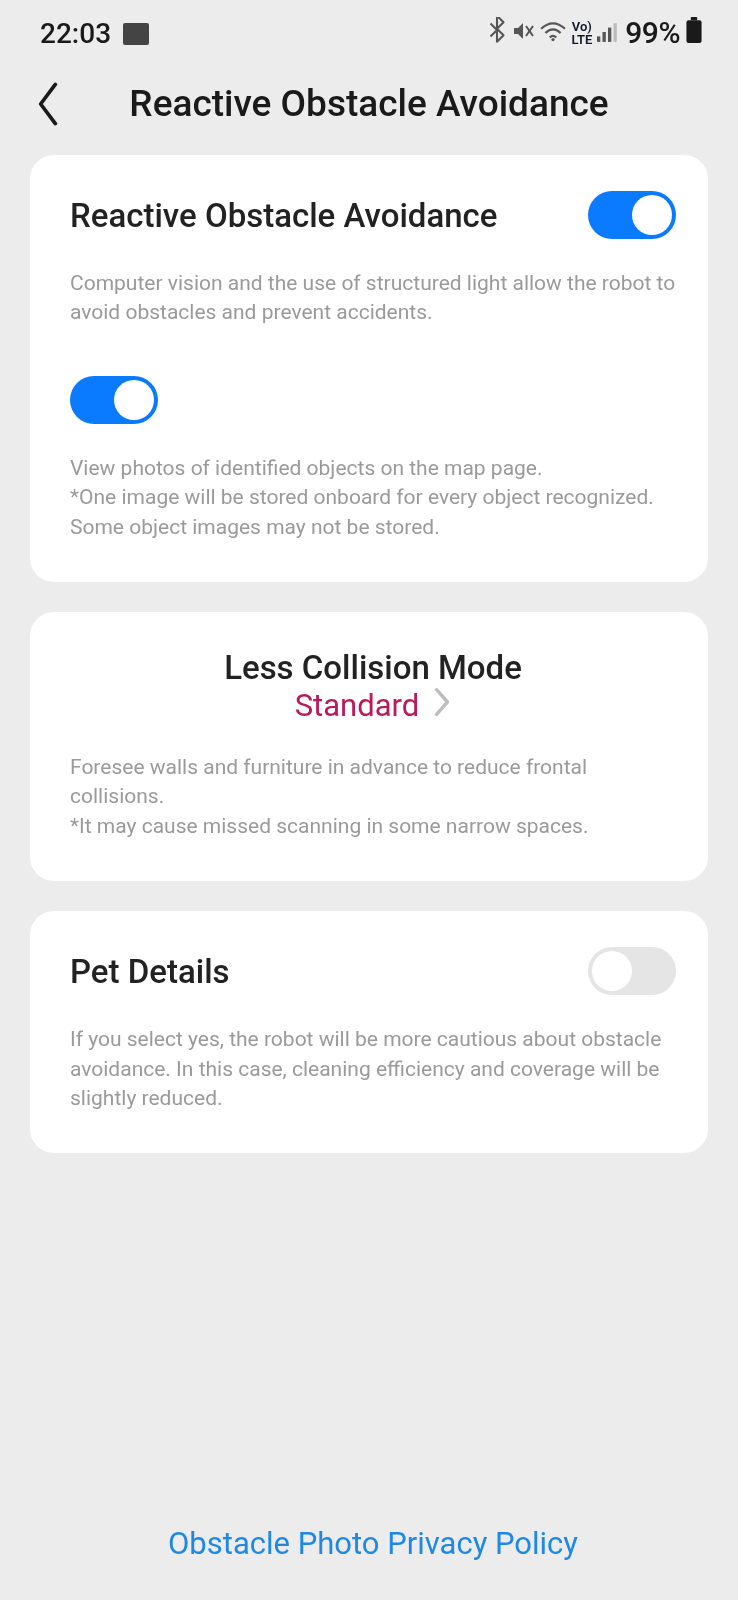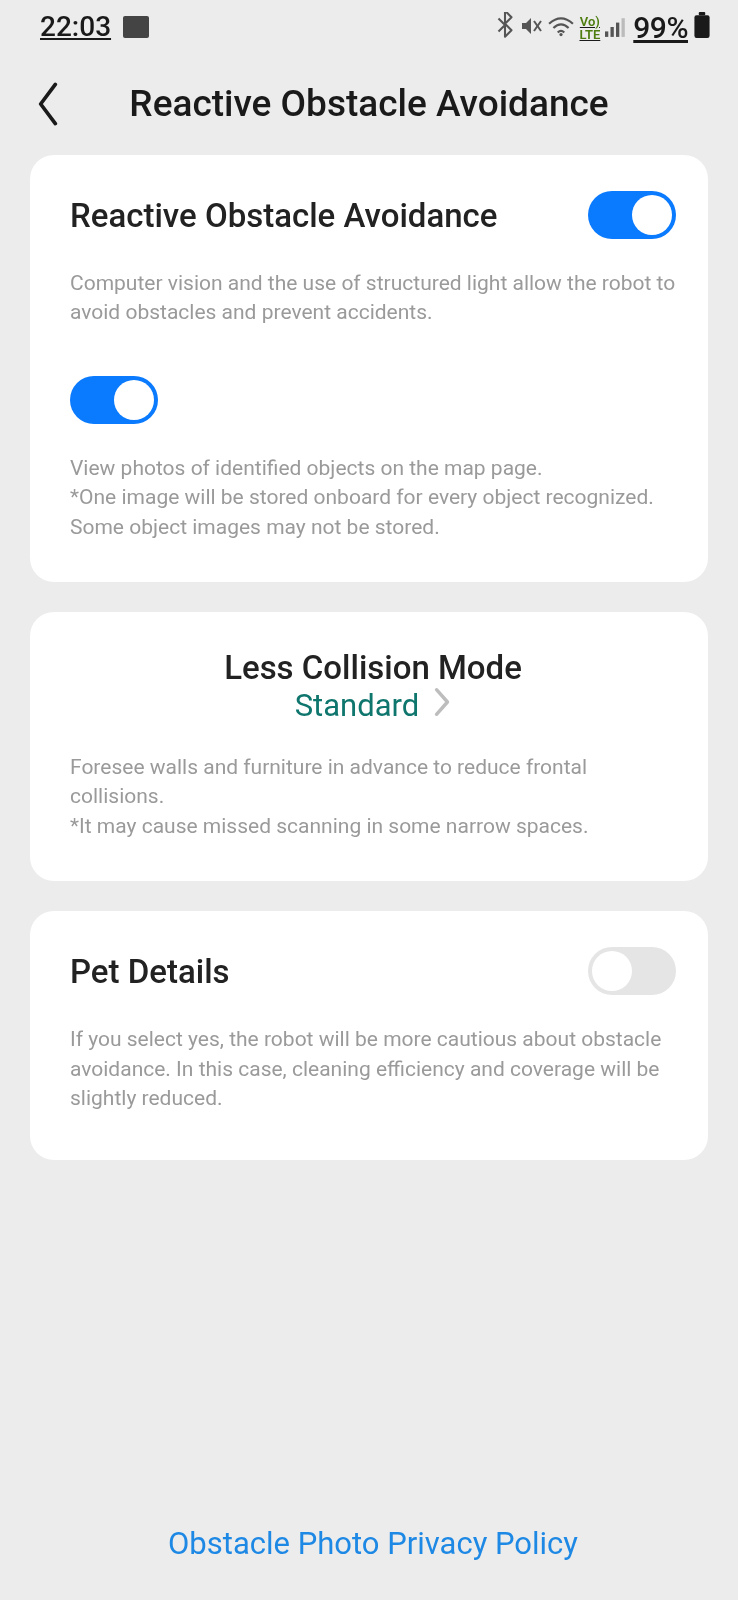--- a/index.html
+++ b/index.html
@@ -11,27 +11,26 @@
     width: 738px;
     height: 1600px;
     background: #ececec;
     font-family: -apple-system, BlinkMacSystemFont, 'Segoe UI', Roboto, Helvetica, Arial, sans-serif;
     overflow: hidden;
     position: relative;
   }
   .status-bar {
     display: flex;
     justify-content: space-between;
-    align-items: flex-start;
-    padding: 10px 28px 8px 40px;
+    align-items: flex-end;
+    padding: 10px 36px 8px 40px;
     height: 58px;
     font-size: 28px;
     color: #1a1a1a;
     font-weight: 500;
-    text-decoration: underline;
   }
   .status-left {
     display: flex;
     align-items: center;
     gap: 12px;
   }
   .status-right {
     display: flex;
     align-items: center;
     gap: 6px;
@@ -131,21 +130,21 @@
     justify-content: space-between;
     align-items: center;
     margin-bottom: 28px;
     flex-direction: column;
   }
   .select-value {
     display: flex;
     align-items: center;
     gap: 14px;
     font-size: 31px;
-    color: #0f766e;
+    color: #be185d;
   }
   .chevron-right svg {
     width: 18px;
     height: 30px;
   }
   .footer-link {
     position: absolute;
     bottom: 38px;
     left: 8px;
     right: 0;
@@ -161,21 +160,21 @@
   .pic-icon {
     width: 26px;
     height: 22px;
     background: #444;
     border-radius: 2px;
     position: relative;
   }
   .lte-label {
     font-size: 13px;
     line-height: 1;
-    color: #4d7c0f;
+    color: #0f172a;
     font-weight: 600;
     display: flex;
     flex-direction: column;
     align-items: center;
   }
 </style>
 </head>
 <body>
 
 <div class="status-bar">
@@ -268,21 +267,21 @@
           <svg viewBox="0 0 12 22" fill="none">
               <path d="M2 2 L10 11 L2 20" stroke="#bdbdbd" stroke-width="2.5" stroke-linecap="round" stroke-linejoin="round"></path>
             </svg>
         </span>
       </div>
     </div>
     <div class="setting-description" style="white-space: pre-line;">Foresee walls and furniture in advance to reduce frontal collisions.
 *It may cause missed scanning in some narrow spaces.</div>
   </div>
 
-  <div class="card" style="padding-bottom: 7px;">
+  <div class="card" style="padding-bottom: 0;">
     <div class="setting-row">
       <div class="setting-title">Pet Details</div>
       <div class="toggle off">
         <div class="toggle-knob"></div>
       </div>
     </div>
     <div class="setting-description" style="white-space: pre-line; overflow: hidden; height: 128px;">If you select yes, the robot will be more cautious about obstacle avoidance. In this case, cleaning efficiency and coverage will be slightly reduced.</div>
   </div>
 
 </div>

